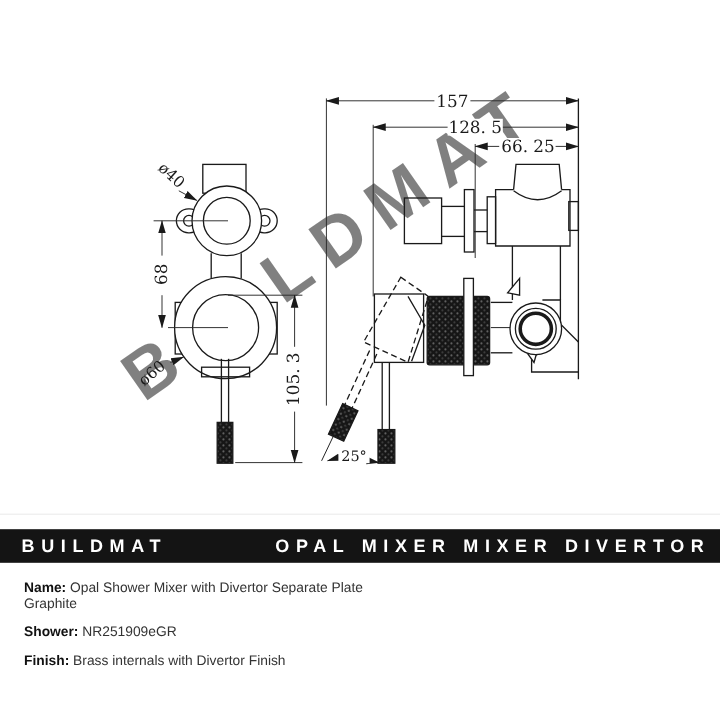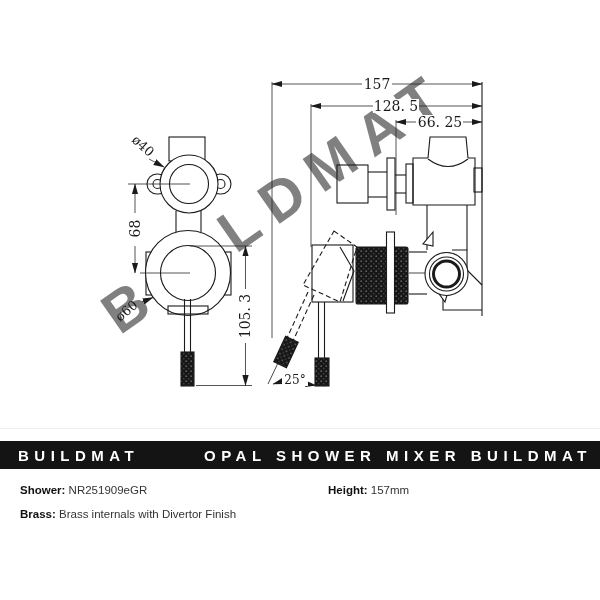--- a/index.html
+++ b/index.html
@@ -156,35 +156,35 @@
       <text x="440" y="127" text-anchor="middle" font-size="14">66. 25</text>
       <rect x="282" y="373" width="26" height="13" fill="#fff" stroke="none"></rect>
       <text x="295" y="384" text-anchor="middle" font-size="12">25°</text>
     </svg>
   </div>
 
   <div class="sep"></div>
 
   <div class="banner">
     <span class="brand">BUILDMAT</span>
-    <span class="title">OPAL SHOWER MIXER BUILDMAT</span>
+    <span class="title">OPAL MIXER MIXER DIVERTOR</span>
   </div>
 
   <div class="specs">
     <div class="col-left">
       <div class="spec-row">
+        <b>Name:</b>
+        <span>Opal Shower Mixer with Divertor Separate Plate Graphite</span>
+      </div>
+      <div class="spec-row">
         <b>Shower:</b>
         <span>NR251909eGR</span>
       </div>
       <div class="spec-row">
-        <b>Brass:</b>
+        <b>Finish:</b>
         <span>Brass internals with Divertor Finish</span>
       </div>
     </div>
     <div class="col-right">
-      <div class="spec-row">
-        <b>Height:</b>
-        <span>157mm</span>
-      </div>
     </div>
   </div>
 
 </div>
 
 </body></html>

